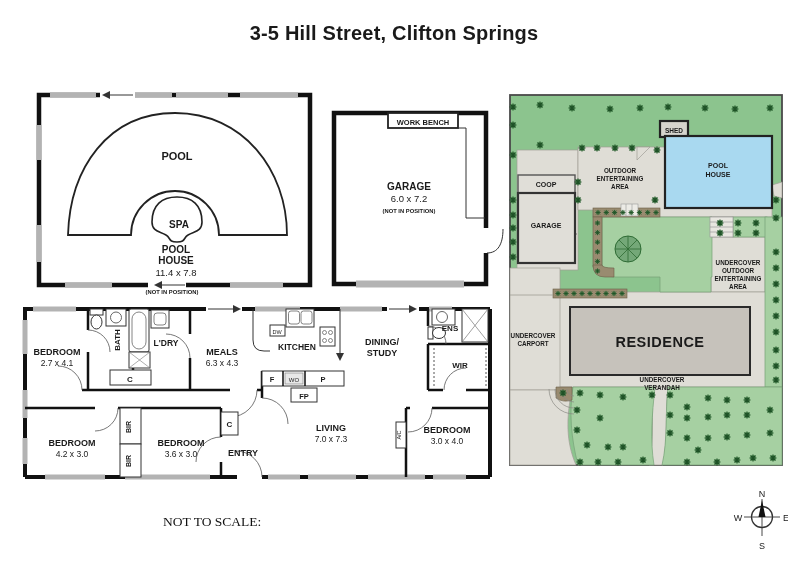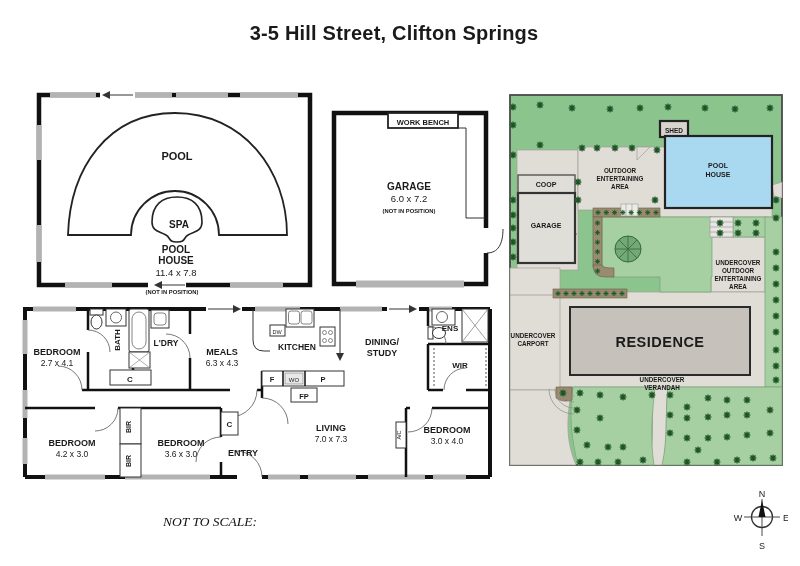--- a/index.html
+++ b/index.html
@@ -1,21 +1,21 @@
 <!DOCTYPE html>
 <html><head>
 <meta charset="utf-8">
 <style>
   html,body{margin:0;padding:0;background:#fff;}
   .page{position:relative;width:788px;height:566px;background:#fff;overflow:hidden;
         font-family:"Liberation Sans",sans-serif;}
   .title{position:absolute;left:0;top:22px;width:100%;text-align:center;
          font-size:20px;font-weight:600;color:#1a1a1a;letter-spacing:.2px;}
   .footer{position:absolute;left:163px;top:514px;color:#111;
-          font-family:"Liberation Serif",serif;font-size:13.5px;line-height:16px;font-style:italic;}
+          font-family:"Liberation Serif",serif;font-size:13.5px;line-height:16px;}
   svg{position:absolute;left:0;top:0;}
   svg text{font-family:"Liberation Sans",sans-serif;fill:#1a1a1a;}
   .lbl{font-weight:600;}
   .wall{stroke:#111;fill:none;}
   .thin{stroke:#333;stroke-width:1;fill:none;}
   .arc{stroke:#555;stroke-width:.8;fill:none;}
   .win{stroke:#b3b3b3;stroke-width:5;}
   .fx{fill:#fff;stroke:#333;stroke-width:1;}
   .pav{fill:#dfddd6;stroke:#a09e96;stroke-width:.7;}
   .bed{fill:#a6d0a2;stroke:#76a277;stroke-width:.7;}

